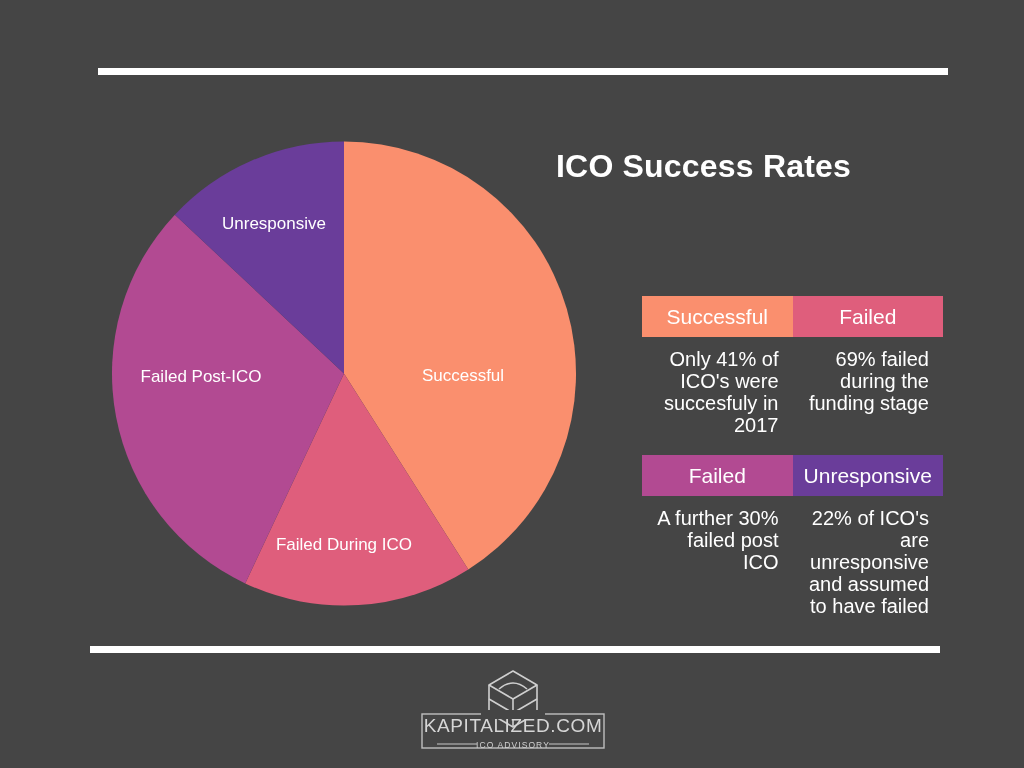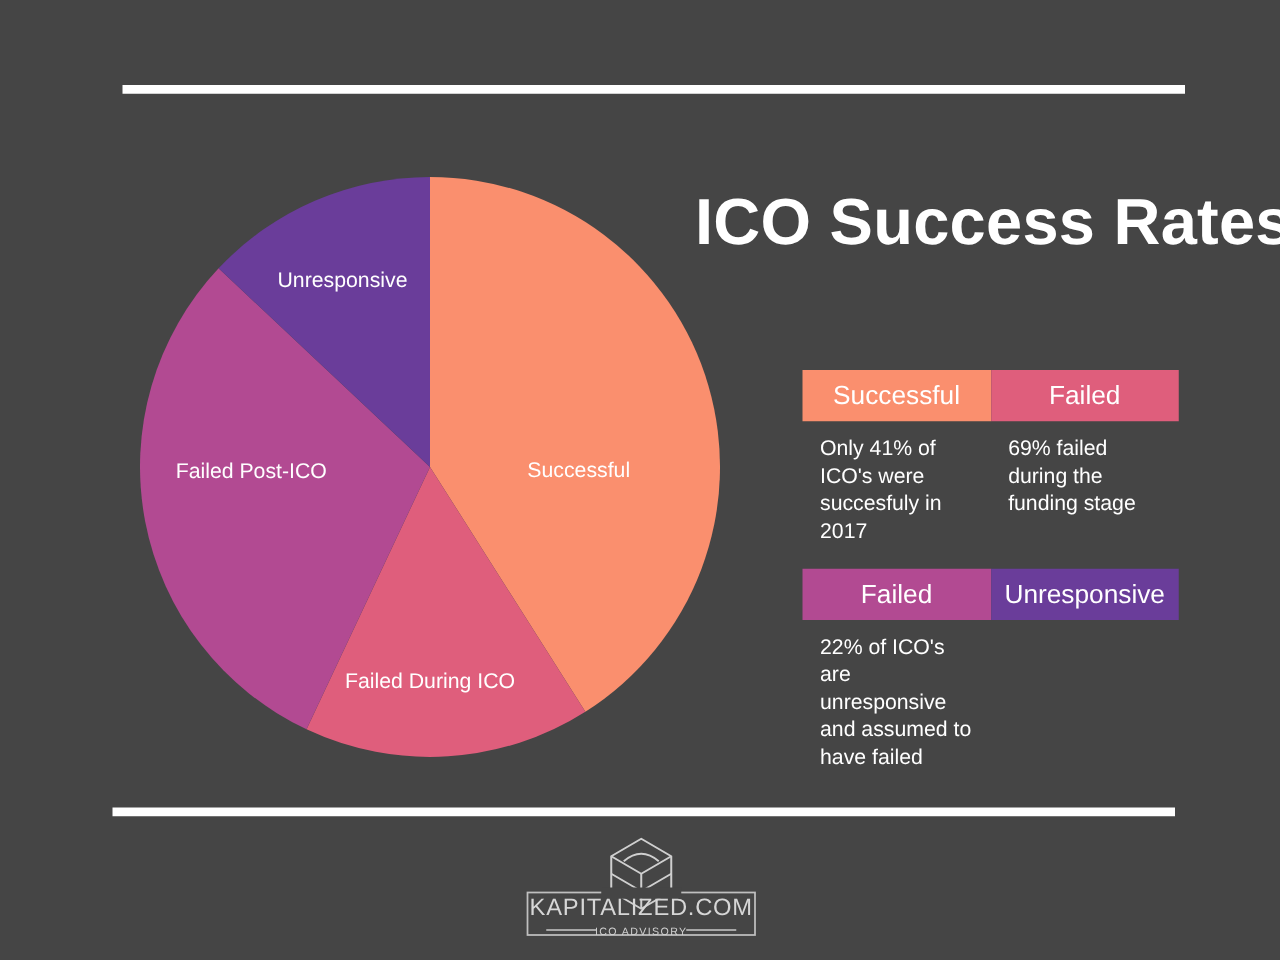--- a/index.html
+++ b/index.html
@@ -29,21 +29,21 @@
   .rule-top { left: 98px; top: 68px; width: 850px; }
   .rule-bottom { left: 90px; top: 646px; width: 850px; }
 
   
   .title {
     position: absolute;
     left: 556px;
     top: 148px;
     width: 400px;
     color: #ffffff;
-    font-size: 52px;
+    font-size: 32px;
     font-weight: bold;
     letter-spacing: 0.2px;
     white-space: nowrap;
   }
 
   
   .pie-wrap {
     position: absolute;
     left: 112px;
     top: 141px;
@@ -89,23 +89,23 @@
     display: flex;
     width: 301px;
     padding-top: 11px;
   }
   .legend-body-cell {
     flex: 0 0 150.5px;
     width: 150.5px;
     box-sizing: border-box;
     padding: 0 14px;
     color: #ffffff;
-    font-size: 17px;
+    font-size: 20px;
     line-height: 22px;
-    text-align: left;
+    text-align: right;
   }
 
   
   .logo {
     position: absolute;
     left: 419px;
     top: 669px;
     width: 188px;
     height: 82px;
   }
@@ -148,20 +148,21 @@
         <div class="legend-body-cell">69% failed during the funding stage</div>
       </div>
     </div>
 
     <div class="legend-block second">
       <div class="legend-head">
         <div class="legend-head-cell" style="background-color: rgb(178, 74, 146);">Failed</div>
         <div class="legend-head-cell" style="background-color: rgb(106, 61, 154);">Unresponsive</div>
       </div>
       <div class="legend-body">
+        <div class="legend-body-cell">A further 30% failed post ICO</div>
         <div class="legend-body-cell">22% of ICO's are unresponsive and assumed to have failed</div>
       </div>
     </div>
 
   </div>
 
   <div class="rule rule-bottom"></div>
 
   <div class="logo">
     <svg width="188" height="82" viewBox="0 0 188 82">

